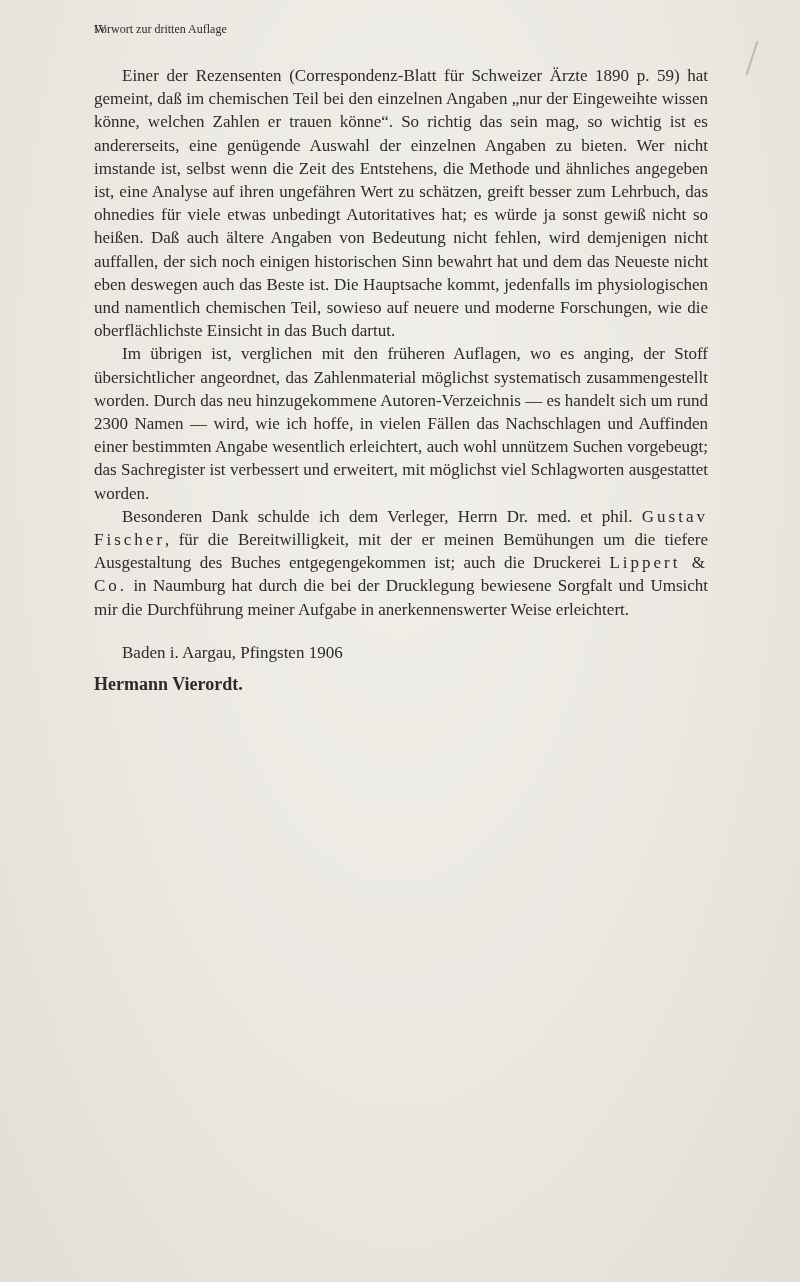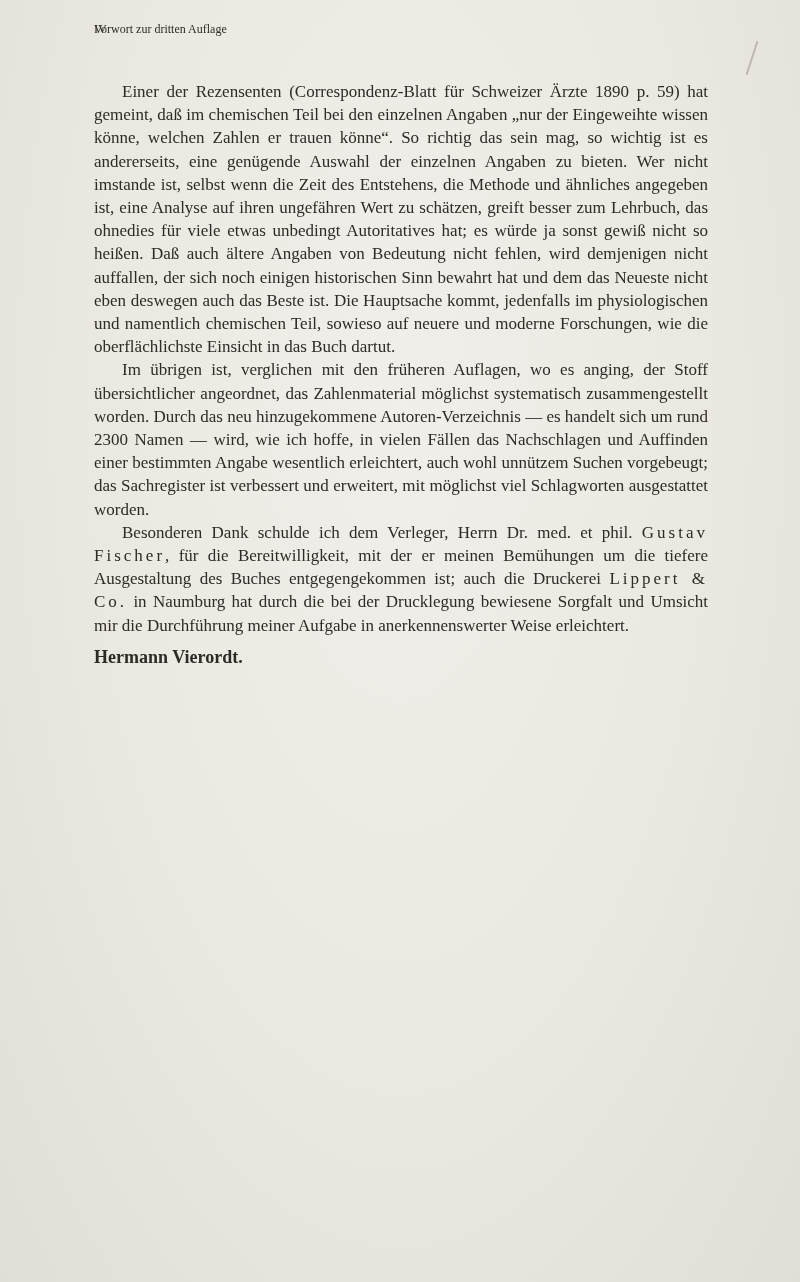--- a/index.html
+++ b/index.html
@@ -30,21 +30,21 @@
   .pagenum {
     position: absolute;
     left: 0;
     top: 0;
   }
   .head-title {
     display: block;
     text-align: left;
   }
   .body-text {
-    margin-top: 34px;
+    margin-top: 18px;
     font-size: 17px;
     line-height: 23.2px;
     text-align: justify;
     hyphens: auto;
     -webkit-hyphens: auto;
   }
   p.para {
     margin: 0;
     text-indent: 28px;
   }
@@ -82,17 +82,18 @@
   <div class="running-head">
     <span class="pagenum">IV</span>
     <span class="head-title">Vorwort zur dritten Auflage</span>
   </div>
 
   <div class="body-text">
     <p class="para">Einer der Rezensenten (Correspondenz-Blatt für Schweizer Ärzte 1890 p. 59) hat gemeint, daß im chemischen Teil bei den einzelnen Angaben „nur der Eingeweihte wissen könne, welchen Zahlen er trauen könne“. So richtig das sein mag, so wichtig ist es andererseits, eine genügende Auswahl der einzelnen Angaben zu bieten. Wer nicht imstande ist, selbst wenn die Zeit des Entstehens, die Methode und ähnliches angegeben ist, eine Analyse auf ihren ungefähren Wert zu schätzen, greift besser zum Lehrbuch, das ohnedies für viele etwas unbedingt Autoritatives hat; es würde ja sonst gewiß nicht so heißen. Daß auch ältere Angaben von Bedeutung nicht fehlen, wird demjenigen nicht auffallen, der sich noch einigen historischen Sinn bewahrt hat und dem das Neueste nicht eben deswegen auch das Beste ist. Die Hauptsache kommt, jedenfalls im physiologischen und namentlich chemischen Teil, sowieso auf neuere und moderne Forschungen, wie die oberflächlichste Einsicht in das Buch dartut.</p>
     <p class="para">Im übrigen ist, verglichen mit den früheren Auflagen, wo es anging, der Stoff übersichtlicher angeordnet, das Zahlenmaterial möglichst systematisch zusammengestellt worden. Durch das neu hinzugekommene Autoren-Verzeichnis — es handelt sich um rund 2300 Namen — wird, wie ich hoffe, in vielen Fällen das Nachschlagen und Auffinden einer bestimmten Angabe wesentlich erleichtert, auch wohl unnützem Suchen vorgebeugt; das Sachregister ist verbessert und erweitert, mit möglichst viel Schlagworten ausgestattet worden.</p>
     <p class="para"><span>Besonderen Dank schulde ich dem Verleger, Herrn Dr. med. et phil. </span><span class="sperr">Gustav Fischer</span><span>, für die Bereitwilligkeit, mit der er meinen Bemühungen um die tiefere Ausgestaltung des Buches entgegengekommen ist; auch die Druckerei </span><span class="sperr">Lippert &amp; Co.</span><span> in Naumburg hat durch die bei der Drucklegung bewiesene Sorgfalt und Umsicht mir die Durchführung meiner Aufgabe in anerkennenswerter Weise erleichtert.</span></p>
 
+    <p class="closing">Baden i. Aargau, Pfingsten 1906</p>
     <p class="signature">Hermann Vierordt.</p>
   </div>
 
   <div class="stray"></div>
 </div>
 
 </body></html>

